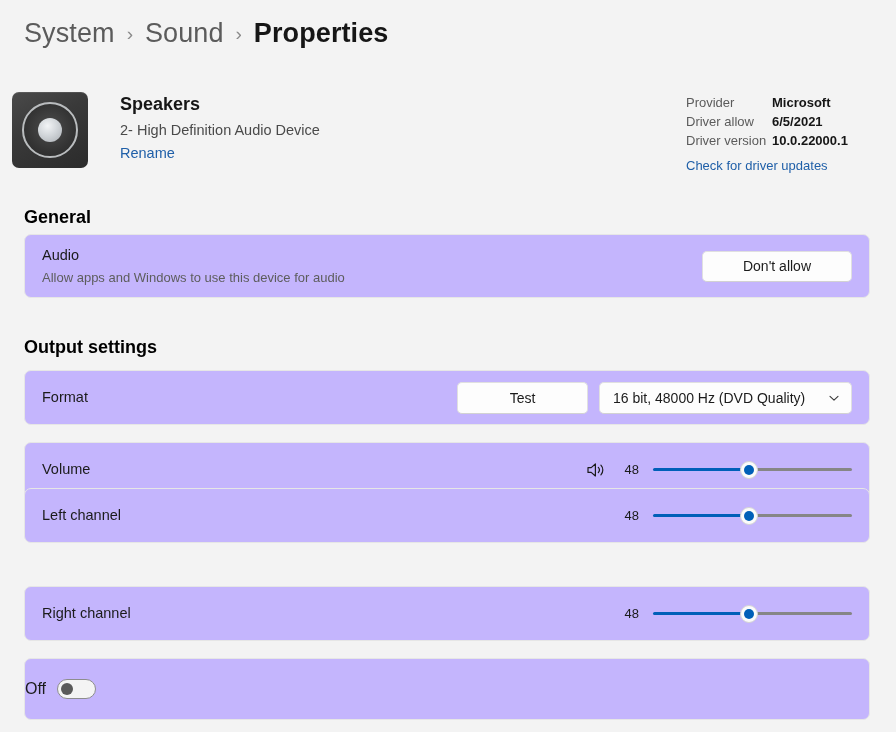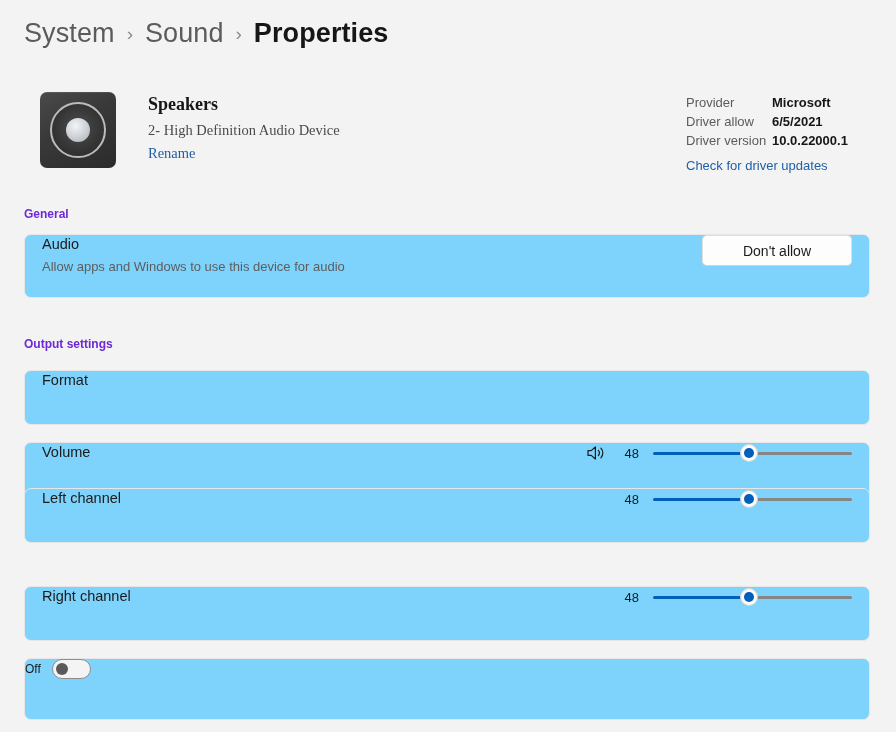--- a/index.html
+++ b/index.html
@@ -19,21 +19,21 @@
     position: absolute;
     left: 24px; top: 18px;
     display: flex; align-items: center; gap: 10px;
     font-size: 27px;
   }
   .crumb-link { color: #5b5b5b; font-weight: 400; letter-spacing: .1px; cursor: pointer; }
   .crumb-sep  { color: #8a8a8a; font-size: 19px; padding: 0 2px; }
   .crumb-current { color: #161616; font-weight: 700; letter-spacing: .1px; }
 
   
-  .device-header { position: absolute; left: 40px; top: 92px; display: flex; font-family: Liberation Serif, serif; }
+  .device-header { position: absolute; left: 12px; top: 92px; display: flex; }
   .device-icon {
     width: 76px; height: 76px; border-radius: 7px;
     background: linear-gradient(150deg, #4a4a4a 0%, #393939 42%, #2b2b2b 100%);
     display: flex; align-items: center; justify-content: center;
     box-shadow: inset 0 1px 0 rgba(255,255,255,.10);
     flex: none;
   }
   .device-icon .ring {
     width: 56px; height: 56px; border-radius: 50%;
     border: 2.5px solid #b9bcbe;
@@ -50,29 +50,29 @@
   .rename-link { font-size: 14.5px; color: #1f5fa8; margin-top: 5px; cursor: pointer; line-height: 18px; }
 
   
   .driver-info { position: absolute; left: 686px; top: 93px; font-size: 13px; line-height: 19px; }
   .driver-row { display: flex; }
   .driver-label { color: #5b5b5b; width: 86px; flex: none; }
   .driver-value { color: #161616; font-weight: 700; }
   .driver-link { color: #1f5fa8; margin-top: 6px; cursor: pointer; }
 
   
-  .section-title { position: absolute; left: 24px; font-size: 12px; font-weight: 600; color: #6d28d9; }
+  .section-title { position: absolute; left: 24px; font-size: 18px; font-weight: 600; color: #000000; }
 
   
   .card {
     position: absolute; left: 24px; width: 846px;
-    background: #7dd3fc;
+    background: #c4b5fd;
     border: 1px solid #e6e6e6;
     border-radius: 7px;
-    display: flex; align-items: flex-start;
+    display: flex; align-items: center;
   }
   .card-labels { margin-left: 17px; flex: 1 1 auto; min-width: 0; }
   .card-title { font-size: 14.5px; color: #1b1b1b; line-height: 19px; }
   .card-sub   { font-size: 13px; color: #5d5d5d; margin-top: 4px; line-height: 17px; }
   .card-right { margin-right: 17px; display: flex; align-items: center; flex: none; }
 
   
   .btn {
     background: #fdfdfd; border: 1px solid #e0e0e0; border-bottom-color: #d2d2d2;
     border-radius: 5px; font-size: 14px; color: #1b1b1b;
@@ -101,21 +101,21 @@
   .track-fill { left: 0; background: #005fb8; }
   .track-rest { right: 0; background: #868686; }
   .thumb {
     position: absolute; top: 1px; width: 18px; height: 18px; border-radius: 50%;
     background: #fbfbfb; border: 1px solid #d4d4d4; transform: translateX(-9px);
     display: flex; align-items: center; justify-content: center;
   }
   .thumb::after { content: ""; width: 10px; height: 10px; border-radius: 50%; background: #005fb8; }
 
   
-  .toggle-label { font-size: 12px; color: #1b1b1b; margin-right: 11px; }
+  .toggle-label { font-size: 16px; color: #1b1b1b; margin-right: 11px; }
   .toggle {
     width: 39px; height: 20px; border-radius: 10px;
     background: #f4f4f4; border: 1px solid #8d8d8d;
     display: flex; align-items: center; cursor: pointer; flex: none;
   }
   .toggle .knob { width: 12px; height: 12px; border-radius: 50%; background: #5a5a5a; margin-left: 3px; }
 
   .adv-link { color: #1f5fa8; cursor: pointer; margin-left: 7px; }
 </style>
 </head>
@@ -170,20 +170,29 @@
     <div class="card-right">
       <div class="btn btn-dontallow">Don't allow</div>
     </div>
   </div>
 
   <div class="section-title" style="top:337px">Output settings</div>
 
   <div class="card" style="top:370px; height:55px">
     <div class="card-labels">
       <div class="card-title">Format</div>
+    </div>
+    <div class="card-right">
+      <div class="btn btn-test">Test</div>
+      <div class="dropdown" style="margin-left:11px">
+        <span class="dropdown-value">16 bit, 48000 Hz (DVD Quality)</span>
+        <svg class="chev" viewBox="0 0 12 12">
+          <path d="M2 4.3 L6 8.1 L10 4.3" fill="none" stroke="currentColor" stroke-width="1.1" stroke-linecap="round" stroke-linejoin="round"></path>
+        </svg>
+      </div>
     </div>
   </div>
 
   <div class="card" style="top:442px; height:55px">
     <div class="card-labels">
       <div class="card-title">Volume</div>
     </div>
     <div class="card-right">
       <div class="slider-group">
         <svg class="spk-icon" viewBox="0 0 22 20">

